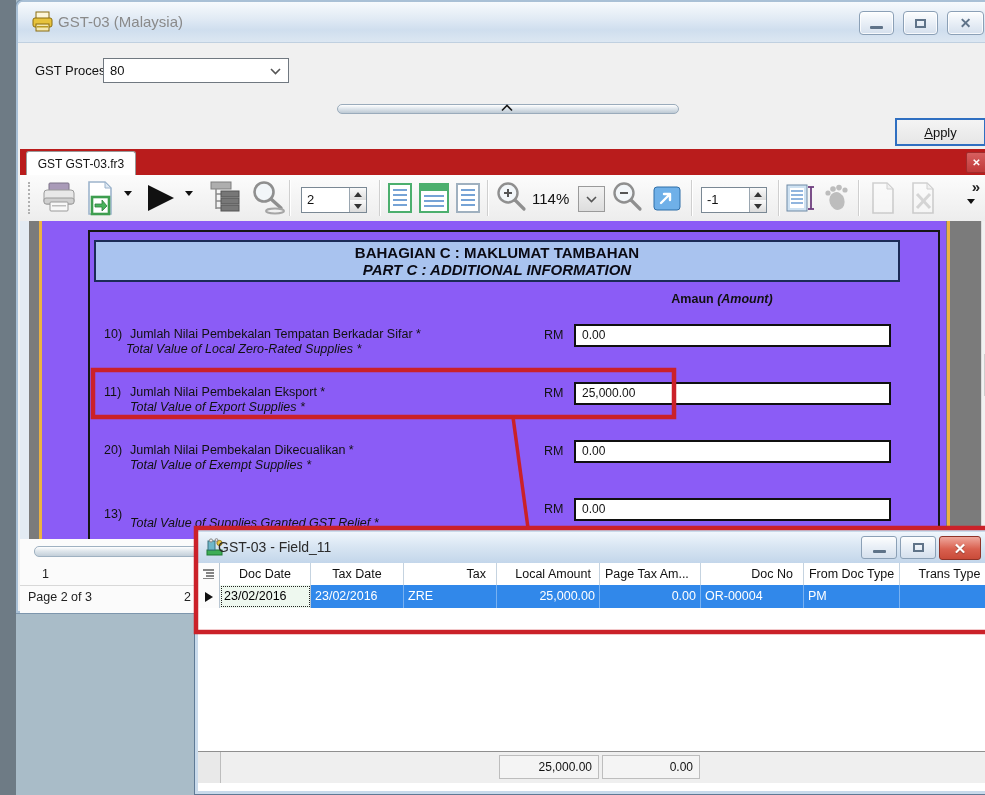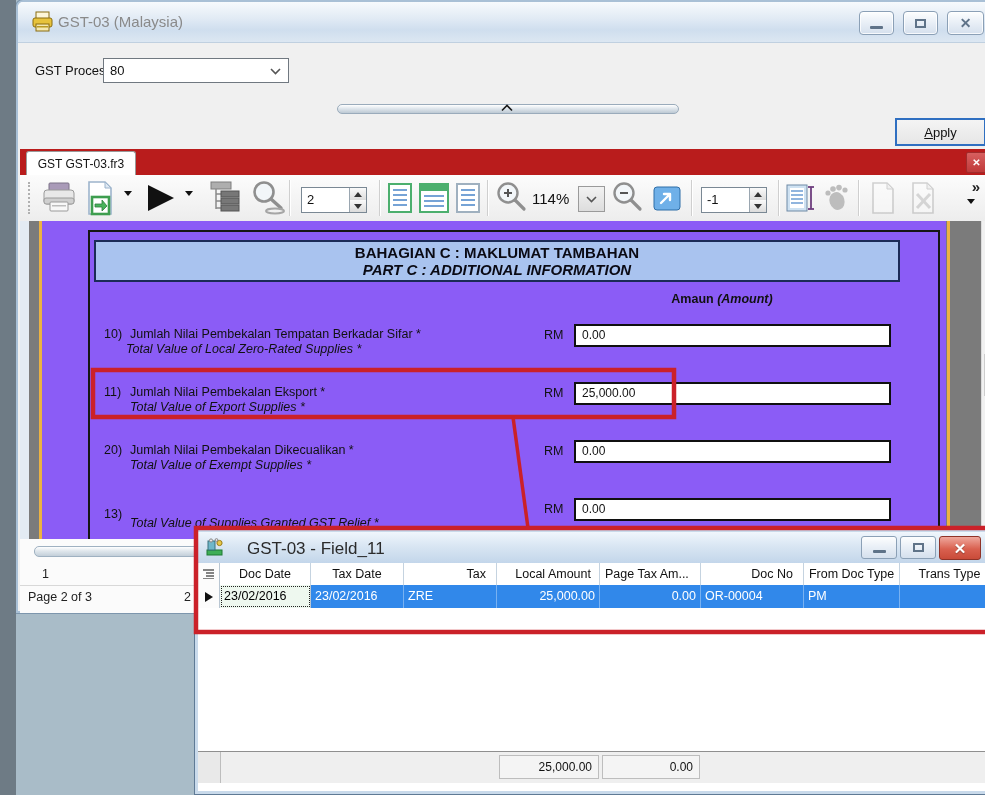--- a/index.html
+++ b/index.html
@@ -94,21 +94,21 @@
   .hscroll{position:absolute;left:14px;top:7px;width:944px;height:11px;border:1px solid #9fb1c1;border-radius:5px;
            background:linear-gradient(#ffffff,#dfe6ec 45%,#c3cfd9);box-sizing:border-box;}
   .stattext{position:absolute;font-size:12.5px;color:#222;}
   .statsep{position:absolute;left:0;right:0;top:46px;height:1px;background:#d8d8d8;}
   
   .popup{position:absolute;left:178px;top:528px;width:807px;height:267px;background:#fff;
          border:1px solid #5f7a95;box-sizing:border-box;z-index:20;}
   .popup-frame{position:absolute;inset:0;border:3px solid #c9daeb;pointer-events:none;}
   .ptitle{position:absolute;left:3px;top:3px;right:3px;height:31px;
           background:linear-gradient(#f0f6fc,#d9e6f3 45%,#c3d6ea);border-bottom:1px solid #b3c7da;}
-  .ptitle-text{position:absolute;left:49px;top:7px;font-size:17px;color:#2b2b2b;}
+  .ptitle-text{position:absolute;left:20px;top:7px;font-size:14px;color:#2b2b2b;}
   .pbtn{position:absolute;top:4px;width:34px;height:21px;border:1px solid #8ba0b6;border-radius:3px;
         background:linear-gradient(#fdfefe,#eaf0f7 45%,#d5e0ed);display:flex;align-items:center;justify-content:center;}
   .pbtn.close{background:linear-gradient(#efa89d,#d9604f 55%,#c94b39);border-color:#8f3328;width:40px;height:22px;}
   .pbtn.close .glyph-x{color:#fff;text-shadow:0 1px 1px #00000055;font-size:15px;}
   
   .grid{position:absolute;left:3px;top:34px;right:3px;bottom:3px;background:#fff;}
   .ghead{position:absolute;left:0;top:0;right:0;height:22px;background:#fff;border-bottom:1px solid #b9c6d2;}
   .gh{position:absolute;top:0;height:22px;box-sizing:border-box;border-right:1px solid #c5d3e0;
       font-size:12.5px;color:#111;line-height:22px;text-align:center;overflow:hidden;white-space:nowrap;}
   .grow{position:absolute;left:0;top:22px;right:0;height:23px;background:#3188ea;}

